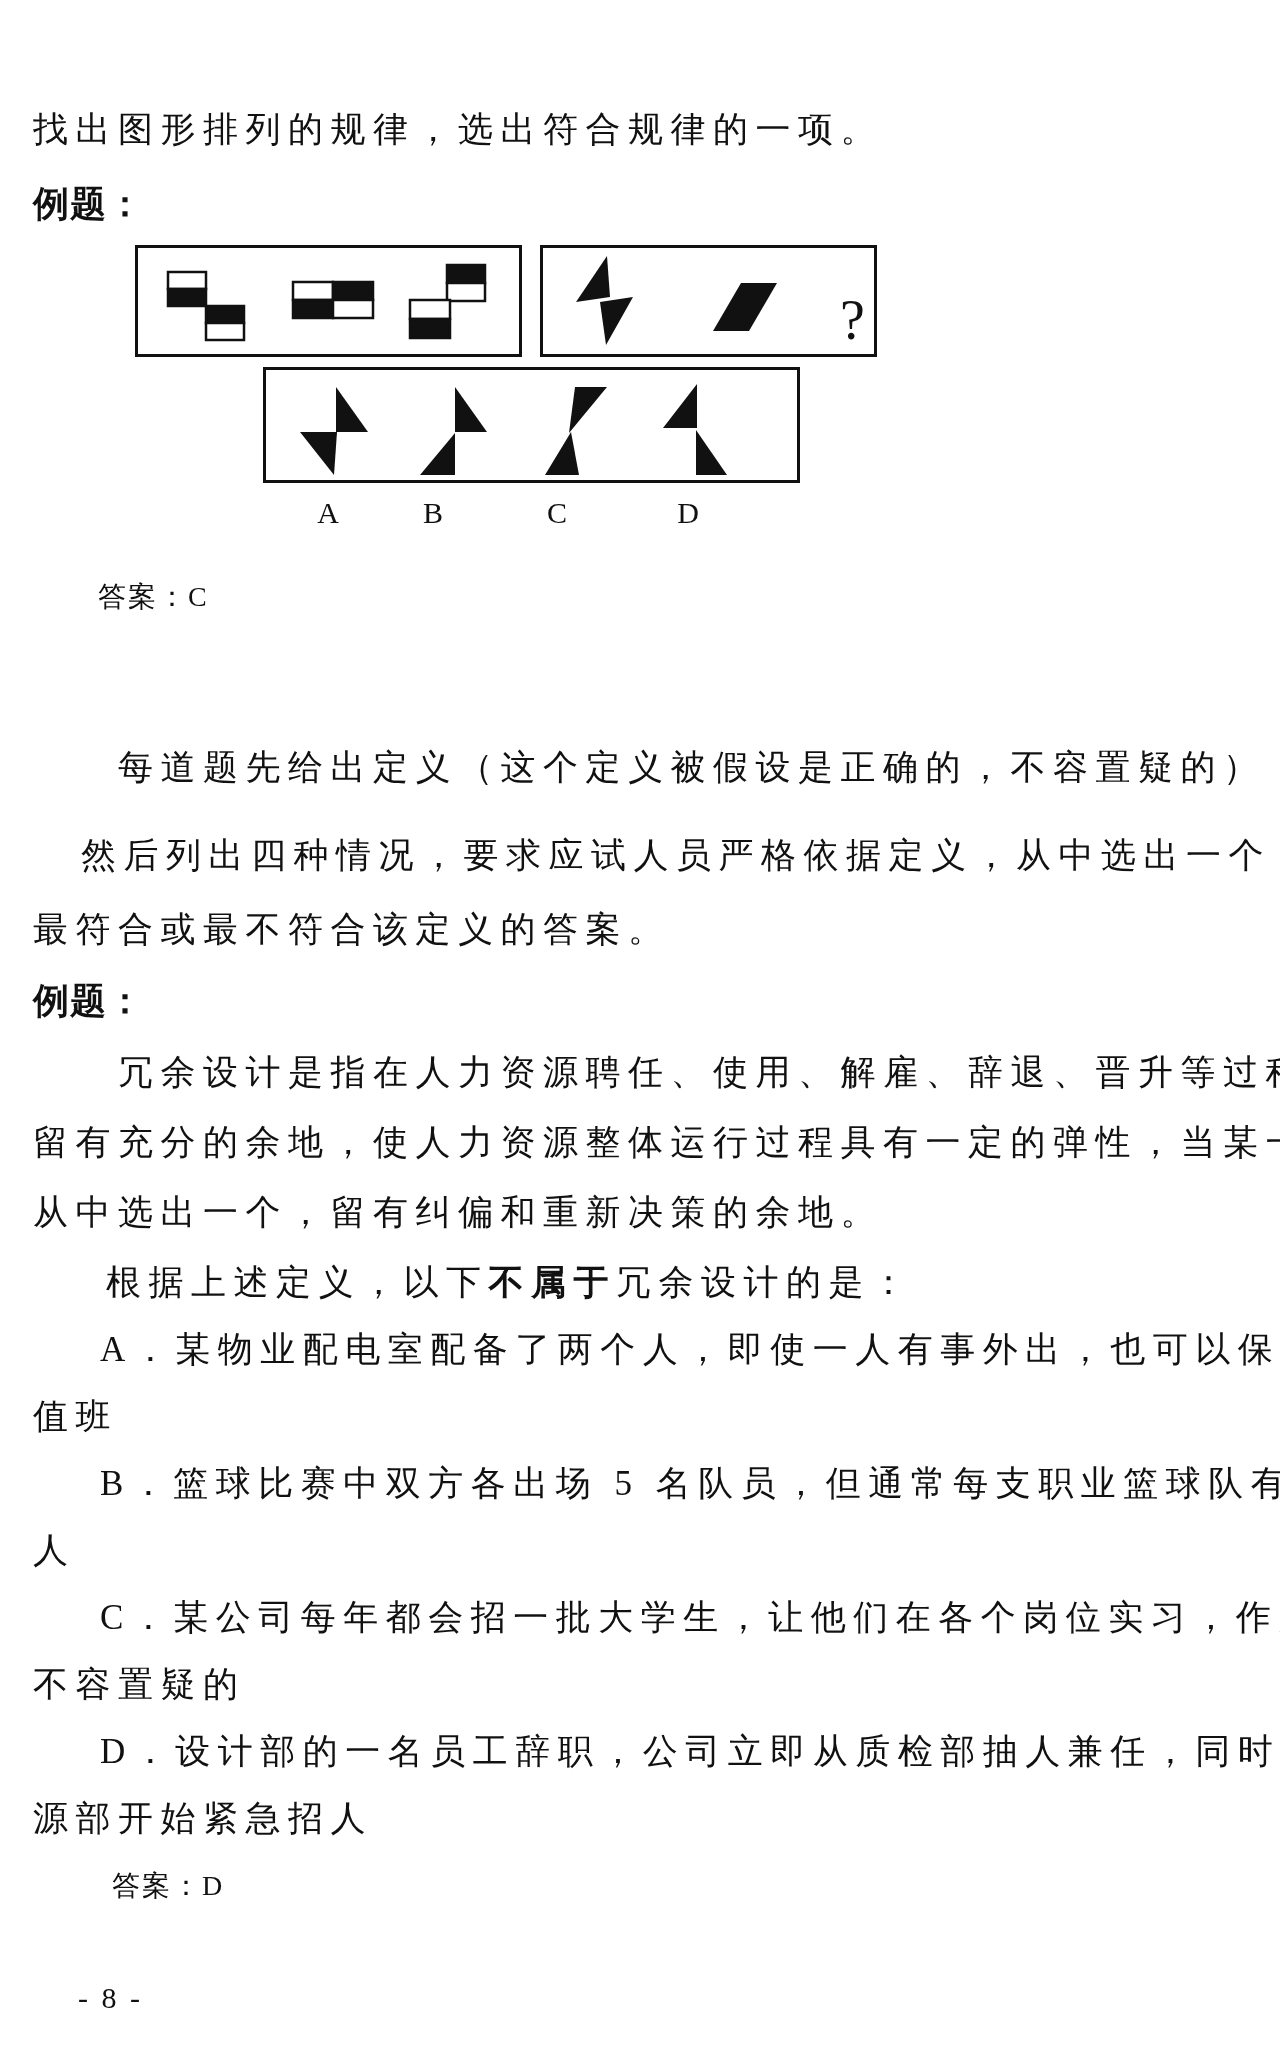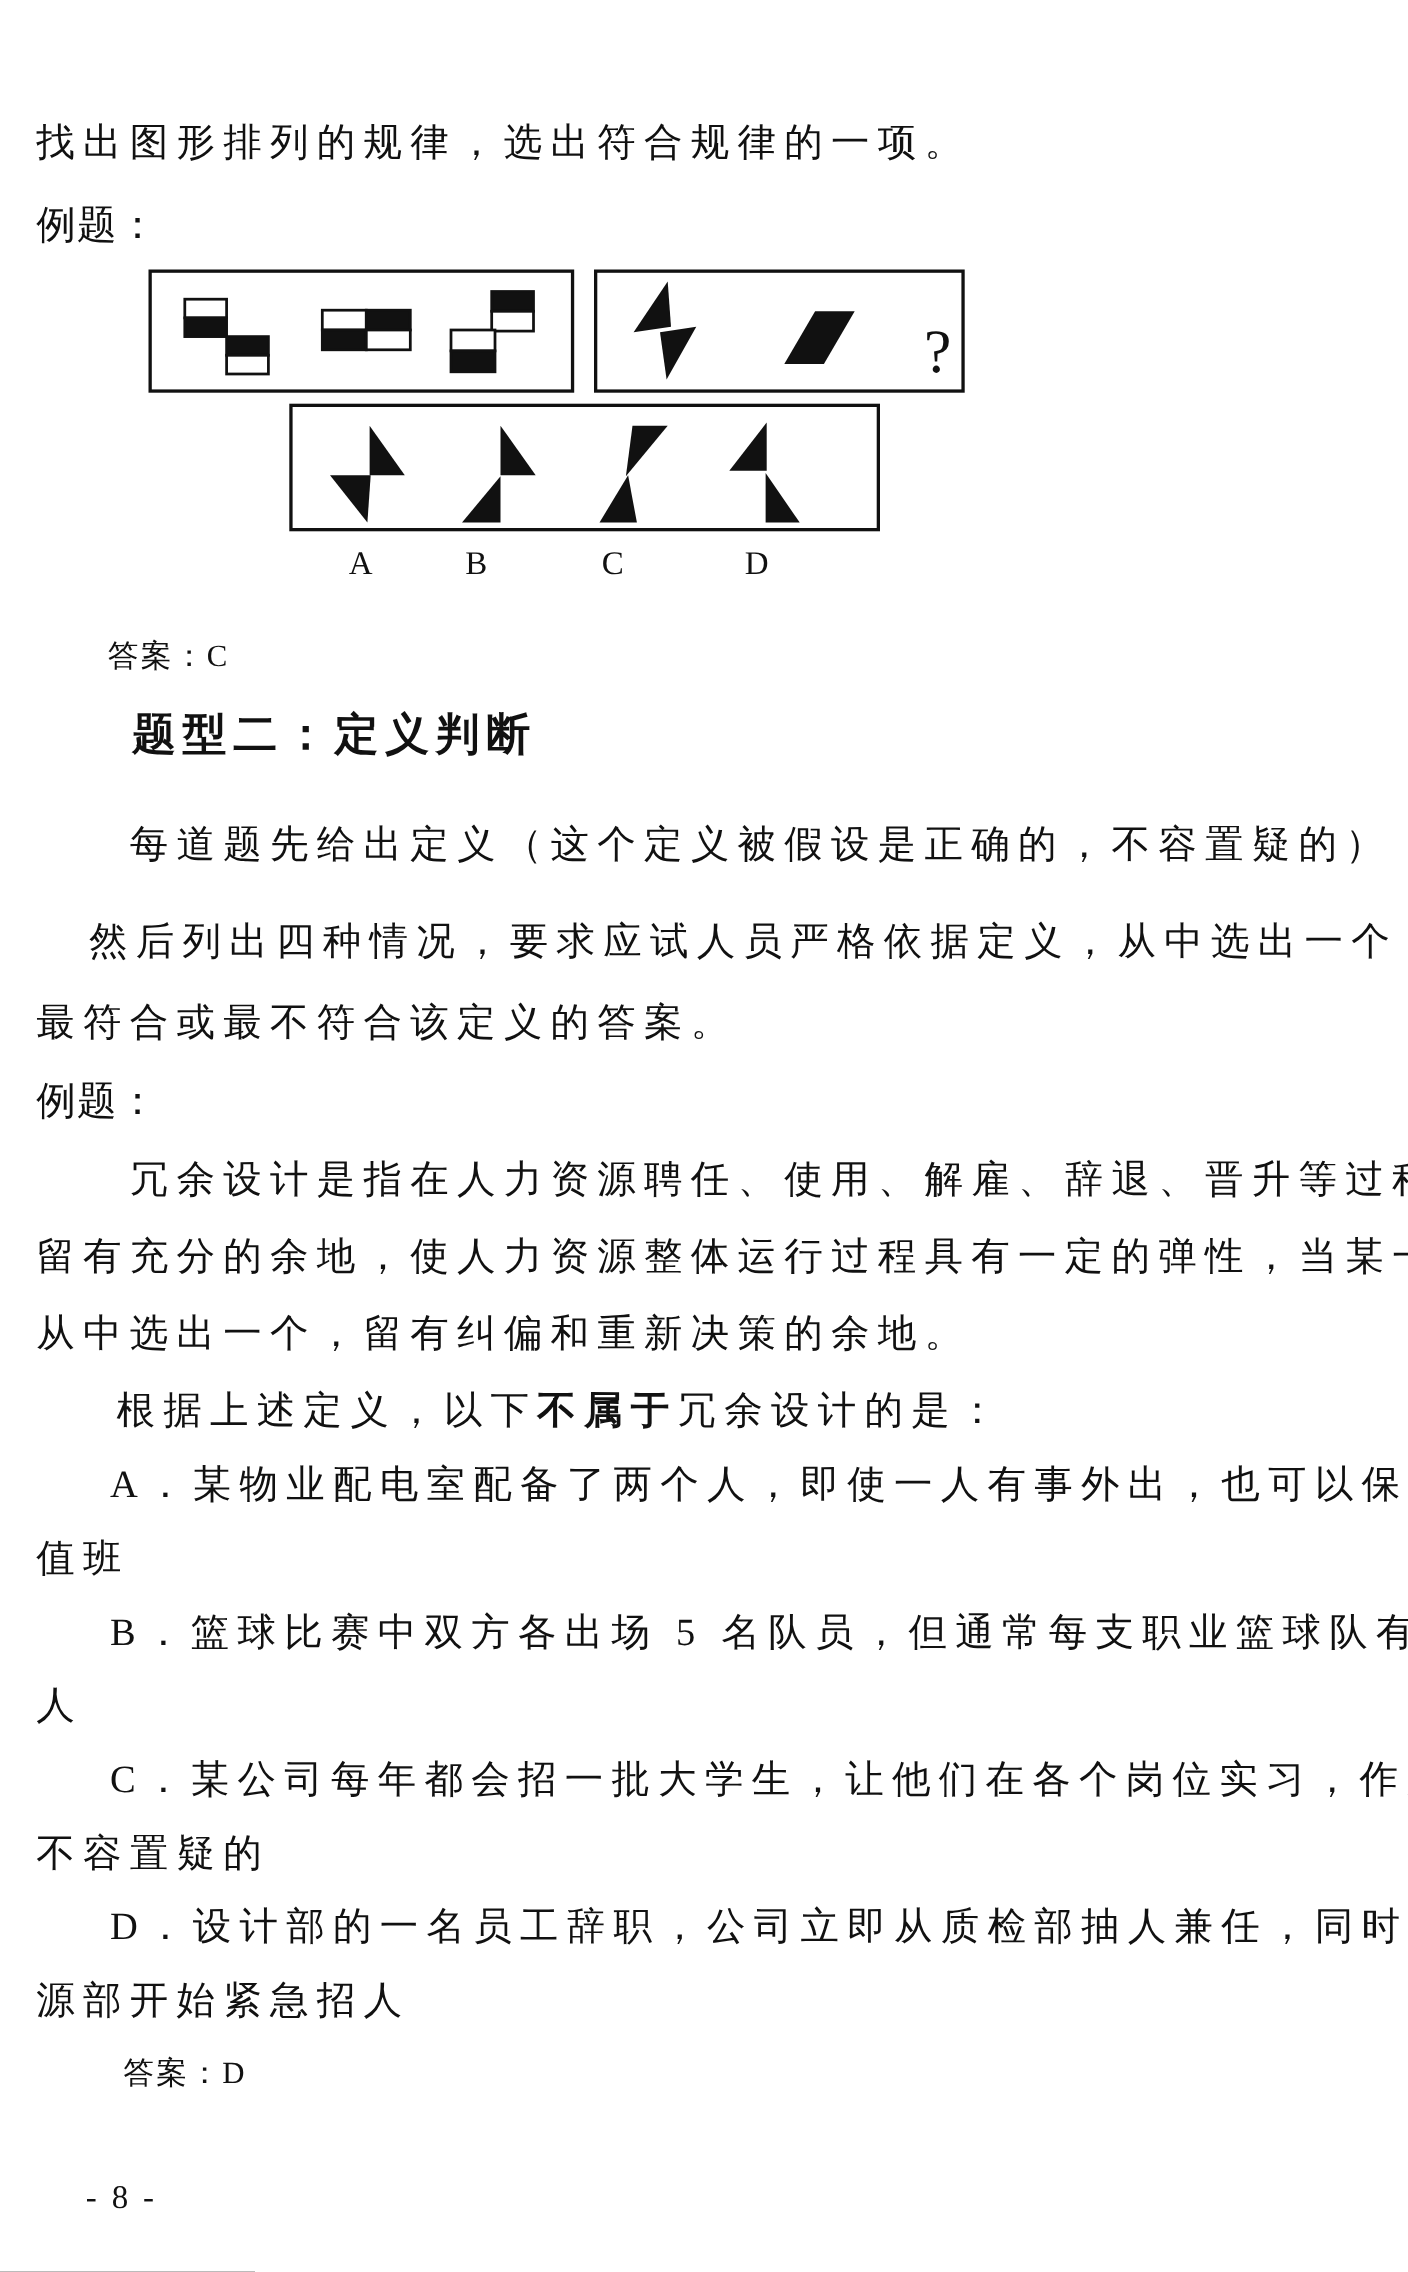--- a/index.html
+++ b/index.html
@@ -16,21 +16,21 @@
   .tline{
     position:absolute;
     white-space:nowrap;
     font-size:35px;
     letter-spacing:7.5px;
     line-height:48px;
     height:48px;
     color:#111111;
   }
   .bold{font-weight:bold;}
-  .ex-label{font-size:36px;letter-spacing:1px;font-weight:normal;}
+  .ex-label{font-size:36px;letter-spacing:1px;font-weight:bold;}
   .section-heading{font-size:40px;letter-spacing:6px;font-weight:bold;line-height:56px;height:56px;}
   .answer-line{font-size:28px;letter-spacing:2px;line-height:40px;height:40px;}
   .qmark{position:absolute;font-size:56px;line-height:60px;}
   .opt-label{position:absolute;font-size:30px;line-height:34px;width:44px;text-align:center;}
   .fig-box{position:absolute;border:3px solid #111;background:#fff;box-sizing:border-box;}
   .figsvg{position:absolute;}
   .footer{position:absolute;font-size:30px;letter-spacing:3px;line-height:44px;}
 </style>
 </head>
 <body>
@@ -94,21 +94,20 @@
     <polygon points="433,63 464,108 433,108" fill="#111"></polygon>
   </svg>
 
   <div class="opt-label" style="left:306px;top:496px;">A</div>
   <div class="opt-label" style="left:411px;top:496px;">B</div>
   <div class="opt-label" style="left:535px;top:496px;">C</div>
   <div class="opt-label" style="left:666px;top:496px;">D</div>
 
   <div class="tline answer-line" style="left:98px;top:577px;">答案：C</div>
 
-  <div class="tline section-heading" style="left:120px;top:640px;">题型二：定义判断</div>
 
   <div class="tline" style="left:118px;top:744px;">每道题先给出定义（这个定义被假设是正确的，不容置疑的），</div>
   <div class="tline" style="left:33px;top:832px;margin-left:48px;">然后列出四种情况，要求应试人员严格依据定义，从中选出一个</div>
   <div class="tline" style="left:33px;top:906px;">最符合或最不符合该定义的答案。</div>
 
   <div class="tline ex-label" style="left:33px;top:977px;">例题：</div>
 
   <div class="tline" style="left:118px;top:1049px;">冗余设计是指在人力资源聘任、使用、解雇、辞退、晋升等过程中要</div>
   <div class="tline" style="left:33px;top:1119px;">留有充分的余地，使人力资源整体运行过程具有一定的弹性，当某一决策</div>
   <div class="tline" style="left:33px;top:1189px;">从中选出一个，留有纠偏和重新决策的余地。</div>

